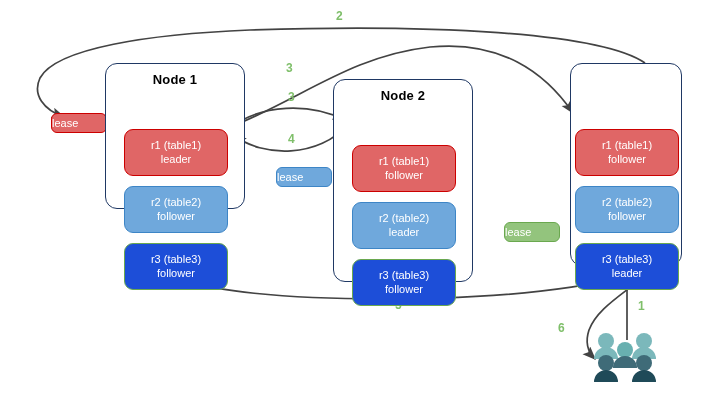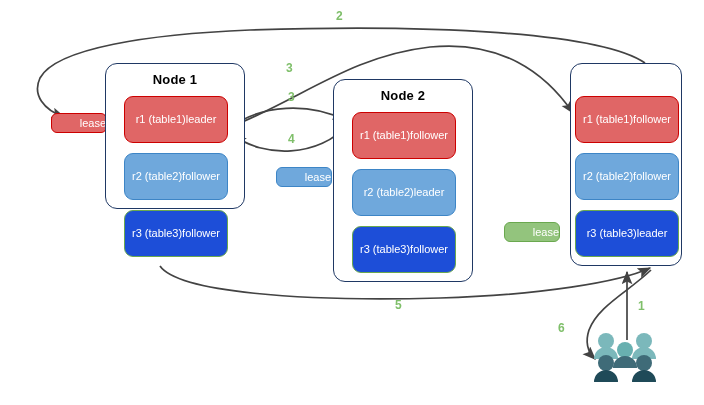--- a/index.html
+++ b/index.html
@@ -29,38 +29,39 @@
     letter-spacing:.2px;
   }
   .replica{
     position:absolute;
     left:18px;
     width:104px;
     height:47px;
     border-radius:9px;
     box-sizing:border-box;
     display:flex;
-    flex-direction:row;
+    flex-direction:column;
     align-items:center;
     justify-content:center;
     color:#ffffff;
     font-size:11px;
     line-height:13.5px;
     text-align:center;
+    margin-top:33px;
   }
   .replica .ln{display:block;}
   .rep-red   {background:#e06666;border:1.6px solid #cc0000;}
   .rep-blue  {background:#6fa8dc;border:1.6px solid #3d85c6;justify-content:center;}
   .rep-green {background:#1d4ed8;border:1.6px solid #6aa84f;}
 
   .lease{
     position:absolute;
     border-radius:6px;
     box-sizing:border-box;
-    display:flex;align-items:center;justify-content:flex-end;
+    display:flex;align-items:center;justify-content:flex-start;
     color:#ffffff;
     font-size:11px;
     height:20px;
     width:56px;
   }
   .lease-red  {background:#e06666;border:1.6px solid #cc0000;}
   .lease-blue {background:#6fa8dc;border:1.6px solid #3d85c6;}
   .lease-green{background:#93c47d;border:1.6px solid #6aa84f;}
 
   .step-label{

